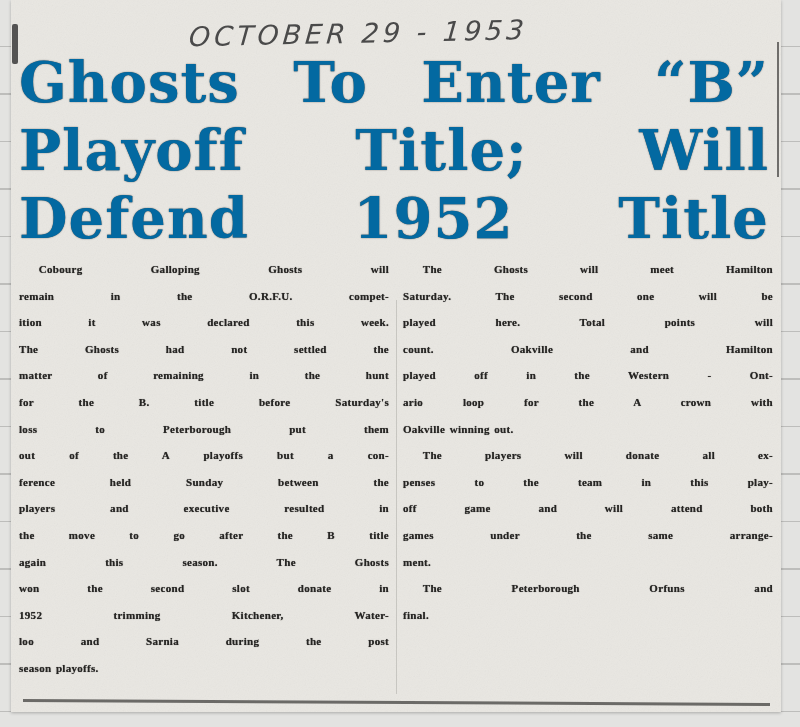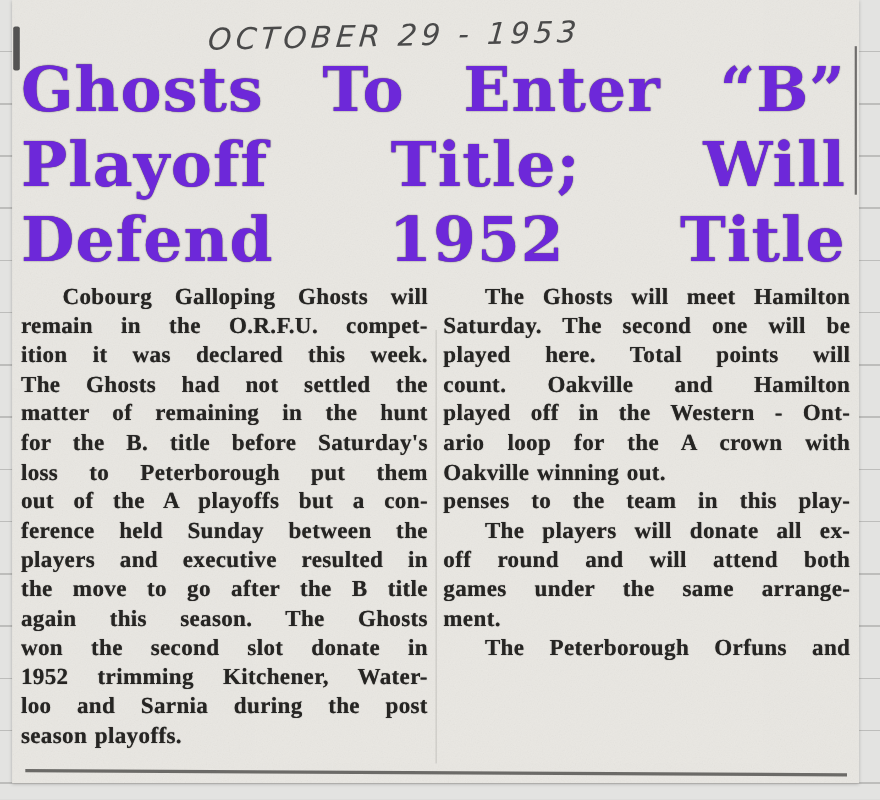--- a/index.html
+++ b/index.html
@@ -45,37 +45,37 @@
   }
   .headline {
     position: absolute;
     left: 8px; top: 48px; right: 12px;
   }
   .headline-line {
     font-family: "DejaVu Serif", serif;
     font-weight: 900;
     font-size: 56px;
     line-height: 68px;
-    color: #6d28d9;
+    color: #0369a1;
     letter-spacing: 1px;
     text-align: justify;
     text-align-last: justify;
     text-shadow: 0 0 1.2px rgba(25,24,22,0.85);
     white-space: normal;
   }
   .columns {
     position: absolute;
     left: 8px; right: 8px; top: 256px; bottom: 0;
     display: flex;
     gap: 14px;
   }
   .col { flex: 1 1 0; min-width: 0; }
   .tline {
     font-family: "Liberation Serif", serif;
-    font-size: 21px;
+    font-size: 11px;
     font-weight: 700;
     line-height: 26.6px;
     color: #262523;
     letter-spacing: 0.3px;
     word-spacing: 1.5px;
     text-align: justify;
     text-align-last: justify;
     text-shadow: 0 0 0.8px rgba(35,34,32,0.75);
   }
   .tline.indent { text-indent: 1.8em; }
@@ -162,26 +162,27 @@
           <div class="tline end">season playoffs.</div>
         </div>
       <div class="col">
           <div class="tline indent">The Ghosts will meet Hamilton</div>
           <div class="tline">Saturday. The second one will be</div>
           <div class="tline">played here.  Total points will</div>
           <div class="tline">count.  Oakville and Hamilton</div>
           <div class="tline">played off in the Western - Ont-</div>
           <div class="tline">ario loop for the A crown with</div>
           <div class="tline end">Oakville winning out.</div>
+          <div class="tline indent">The players will donate all ex-</div>
           <div class="tline">penses to the team in this play-</div>
-          <div class="tline indent">The players will donate all ex-</div>
-          <div class="tline">off round and will attend both</div>
+          <div class="tline">off game and will attend both</div>
           <div class="tline">games under the same arrange-</div>
           <div class="tline end">ment.</div>
           <div class="tline indent">The Peterborough Orfuns and</div>
+          <div class="tline end">final.</div>
         </div>
     </div>
 
     <div class="bottom-rule"></div>
 
   </div>
 
 </div>
 
 </body></html>

